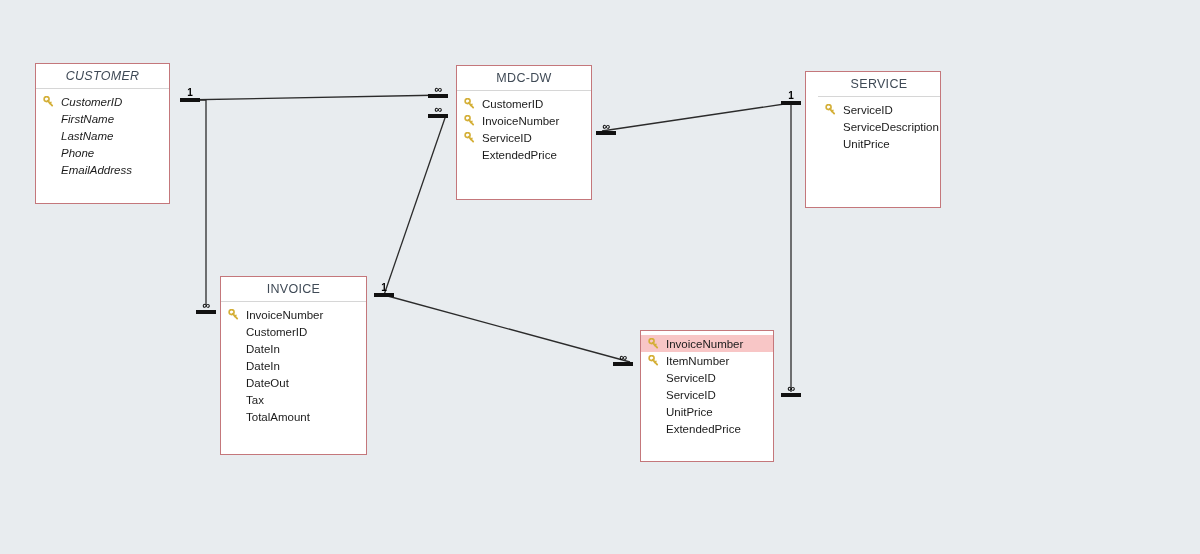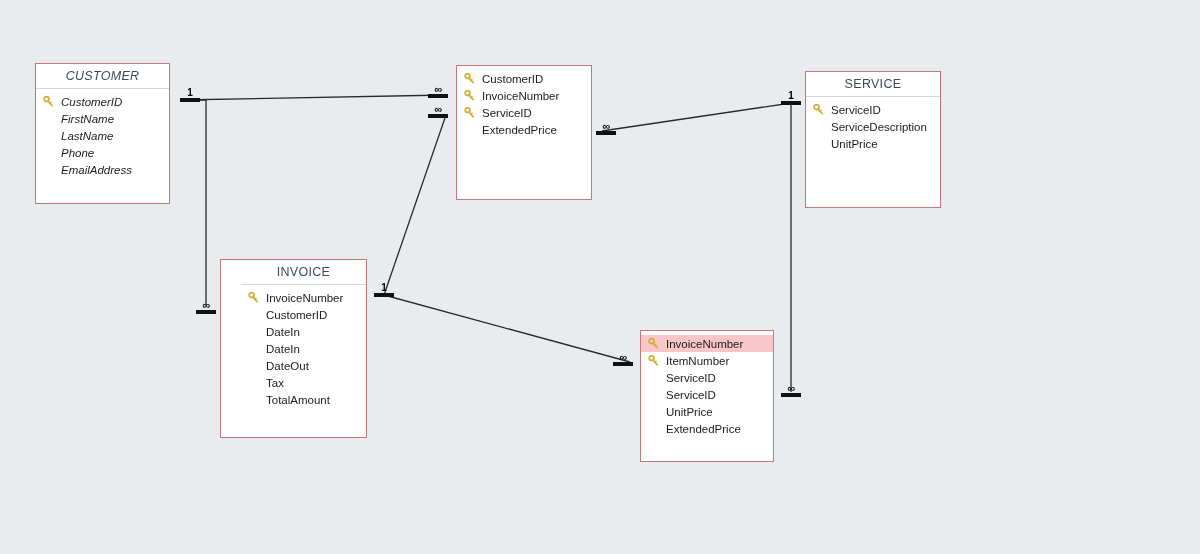--- a/index.html
+++ b/index.html
@@ -141,20 +141,21 @@
             <div class="key-slot"></div>
             <span class="field-name">Phone</span>
           </div>
           <div class="field-row">
             <div class="key-slot"></div>
             <span class="field-name">EmailAddress</span>
           </div>
         </div>
       </div>
       <div class="table-box" style="left: 456px; top: 65px; width: 136px; height: 135px; border-color: rgb(196, 119, 123);">
+        <div class="table-title">MDC-DW</div>
         <div class="fields">
           <div class="field-row">
             <div class="key-slot">
               <svg class="key-icon" width="11" height="11" viewBox="0 0 11 11" aria-hidden="true">
                 <circle cx="3.6" cy="3.1" r="2.5" fill="none" stroke="#d4af37" stroke-width="1.6"></circle>
                 <path d="M4.6 4.6 L9.2 9.6" stroke="#d4af37" stroke-width="1.8" stroke-linecap="round"></path>
                 <path d="M6.6 7.4 L8.0 6.2" stroke="#d4af37" stroke-width="1.5" stroke-linecap="round"></path>
               </svg>
             </div>
             <span class="field-name">CustomerID</span>
@@ -178,21 +179,21 @@
               </svg>
             </div>
             <span class="field-name">ServiceID</span>
           </div>
           <div class="field-row">
             <div class="key-slot"></div>
             <span class="field-name">ExtendedPrice</span>
           </div>
         </div>
       </div>
-      <div class="table-box" style="left: 805px; top: 71px; width: 136px; height: 137px; border-color: rgb(196, 119, 123);">
+      <div class="table-box" style="left: 805px; top: 71px; width: 136px; height: 137px; border-color: rgb(196, 119, 123); padding-left: 12px;">
         <div class="table-title">SERVICE</div>
         <div class="fields">
           <div class="field-row">
             <div class="key-slot">
               <svg class="key-icon" width="11" height="11" viewBox="0 0 11 11" aria-hidden="true">
                 <circle cx="3.6" cy="3.1" r="2.5" fill="none" stroke="#d4af37" stroke-width="1.6"></circle>
                 <path d="M4.6 4.6 L9.2 9.6" stroke="#d4af37" stroke-width="1.8" stroke-linecap="round"></path>
                 <path d="M6.6 7.4 L8.0 6.2" stroke="#d4af37" stroke-width="1.5" stroke-linecap="round"></path>
               </svg>
             </div>
@@ -201,21 +202,21 @@
           <div class="field-row">
             <div class="key-slot"></div>
             <span class="field-name">ServiceDescription</span>
           </div>
           <div class="field-row">
             <div class="key-slot"></div>
             <span class="field-name">UnitPrice</span>
           </div>
         </div>
       </div>
-      <div class="table-box" style="left: 220px; top: 259px; width: 147px; height: 179px; border-color: rgb(196, 119, 123); padding-left: 20px;">
+      <div class="table-box" style="left: 220px; top: 276px; width: 147px; height: 179px; border-color: rgb(196, 119, 123);">
         <div class="table-title">INVOICE</div>
         <div class="fields">
           <div class="field-row">
             <div class="key-slot">
               <svg class="key-icon" width="11" height="11" viewBox="0 0 11 11" aria-hidden="true">
                 <circle cx="3.6" cy="3.1" r="2.5" fill="none" stroke="#d4af37" stroke-width="1.6"></circle>
                 <path d="M4.6 4.6 L9.2 9.6" stroke="#d4af37" stroke-width="1.8" stroke-linecap="round"></path>
                 <path d="M6.6 7.4 L8.0 6.2" stroke="#d4af37" stroke-width="1.5" stroke-linecap="round"></path>
               </svg>
             </div>

